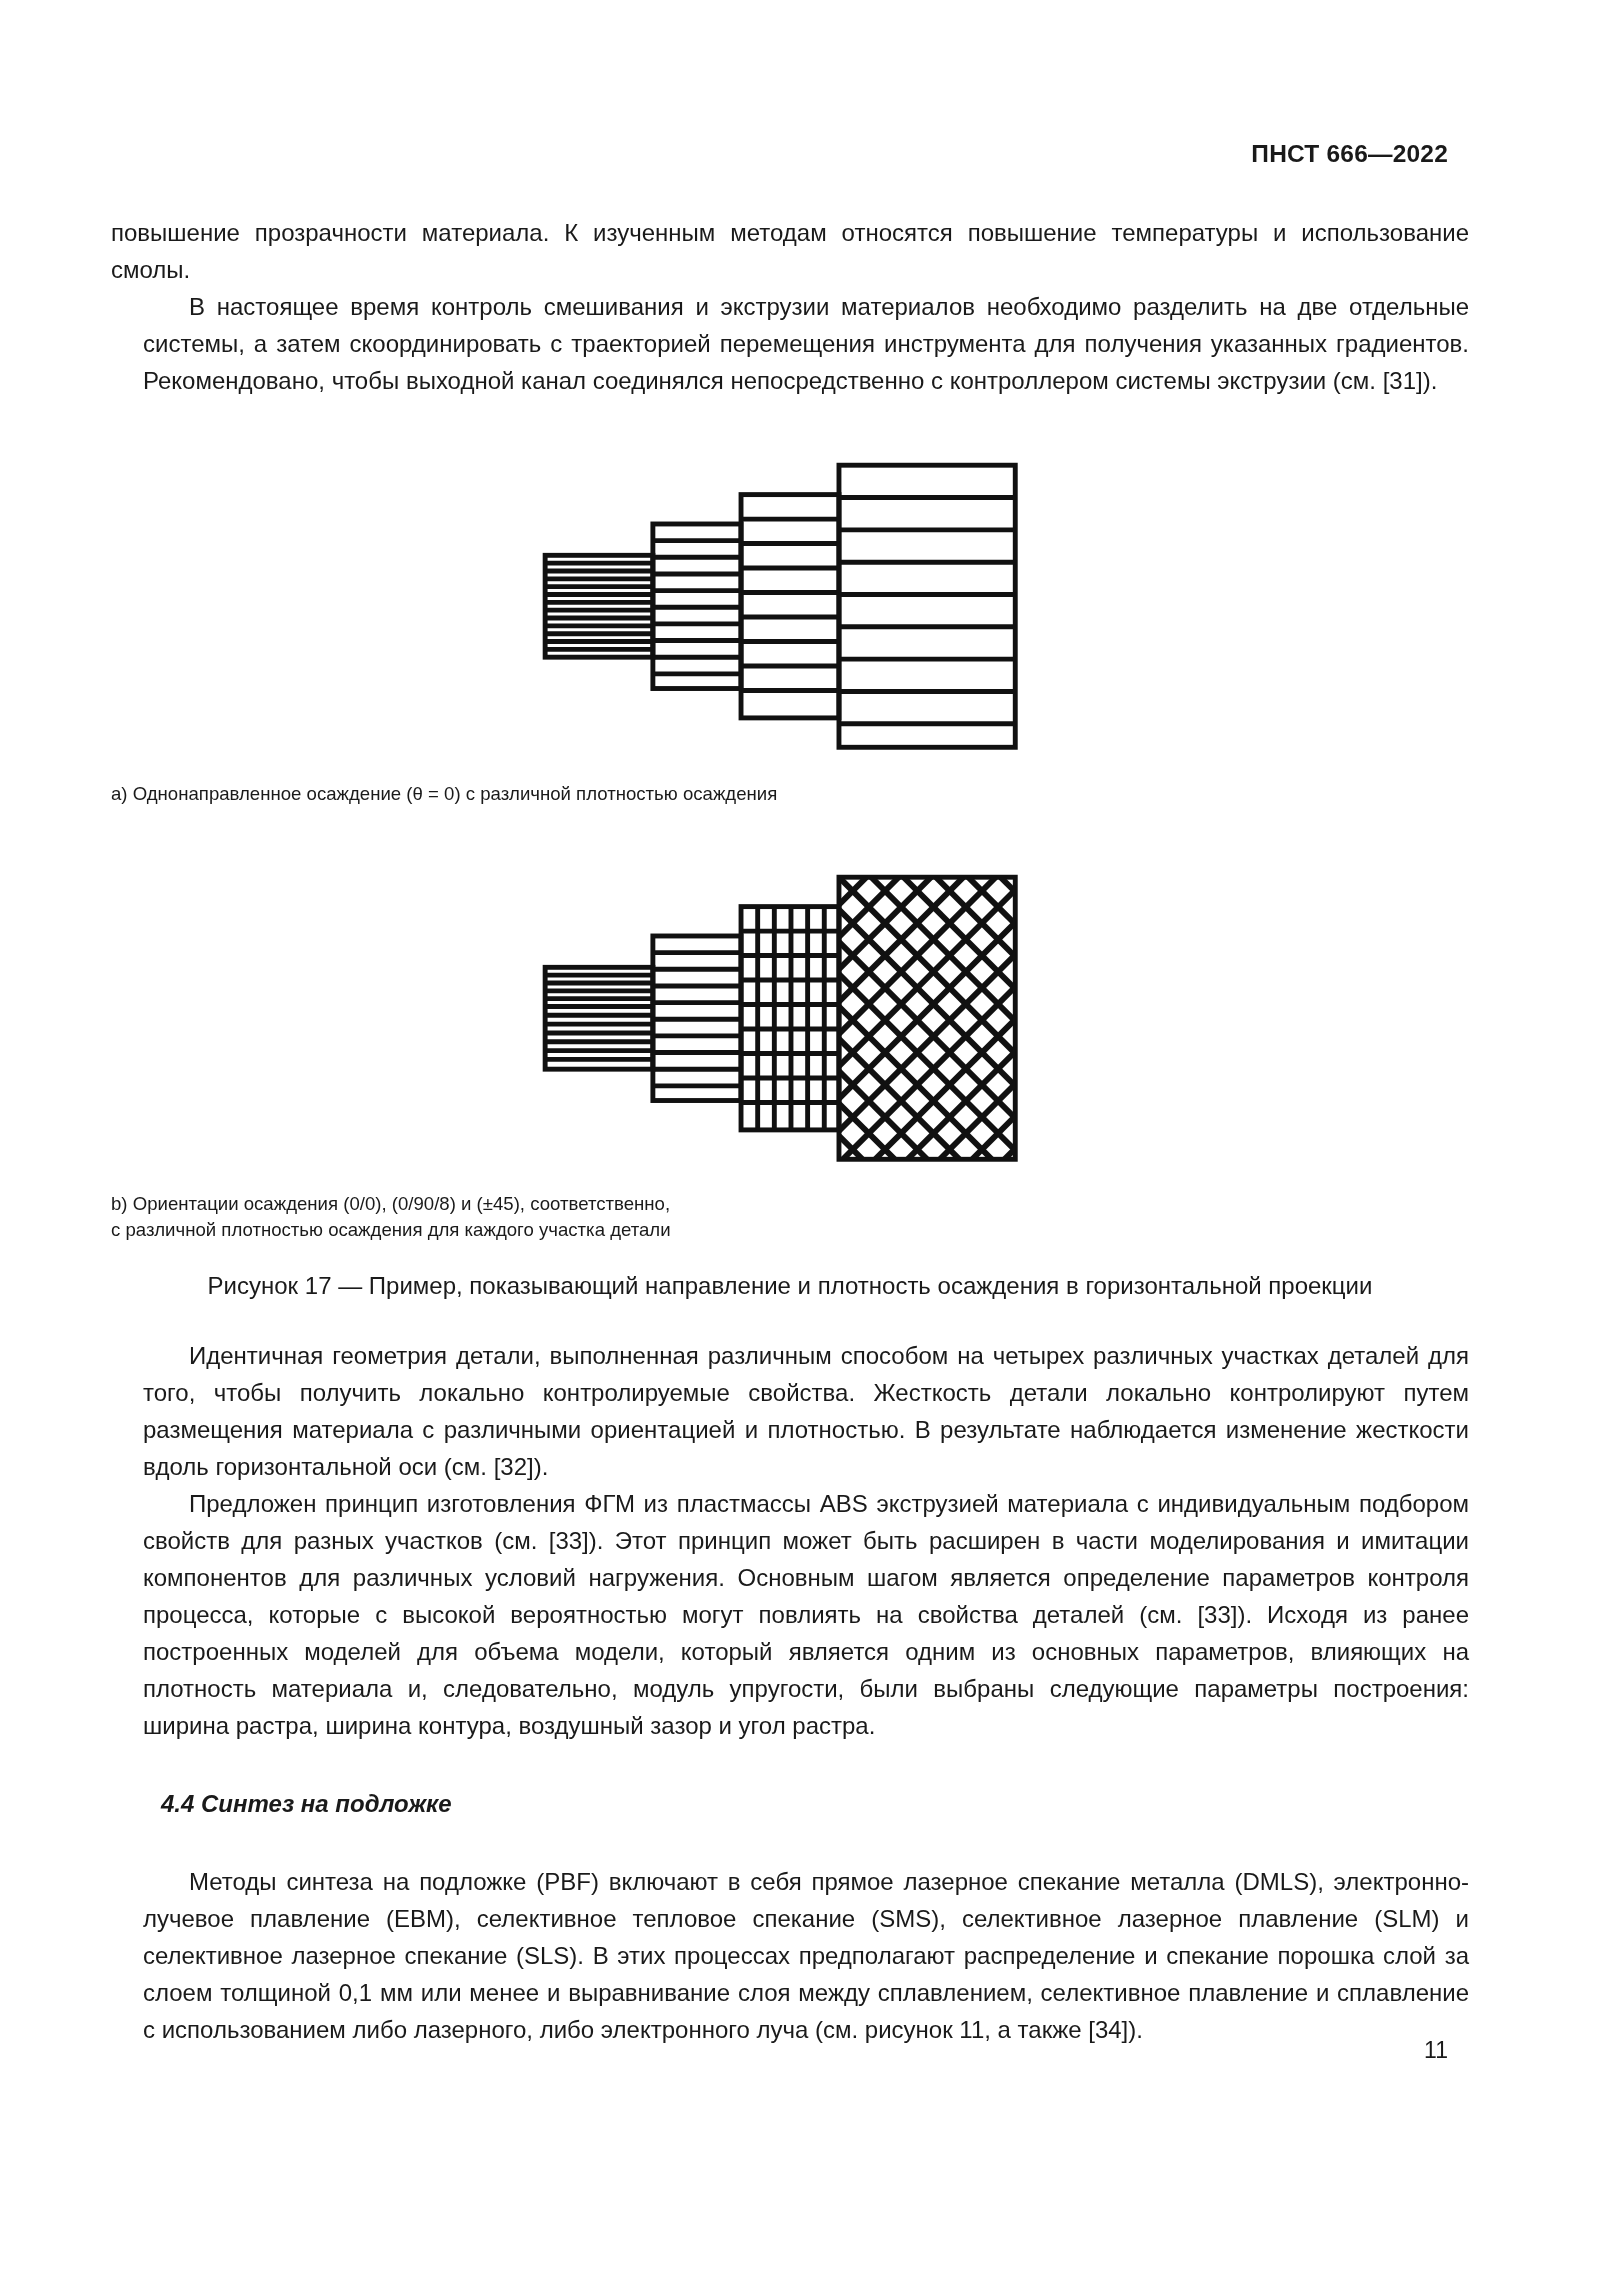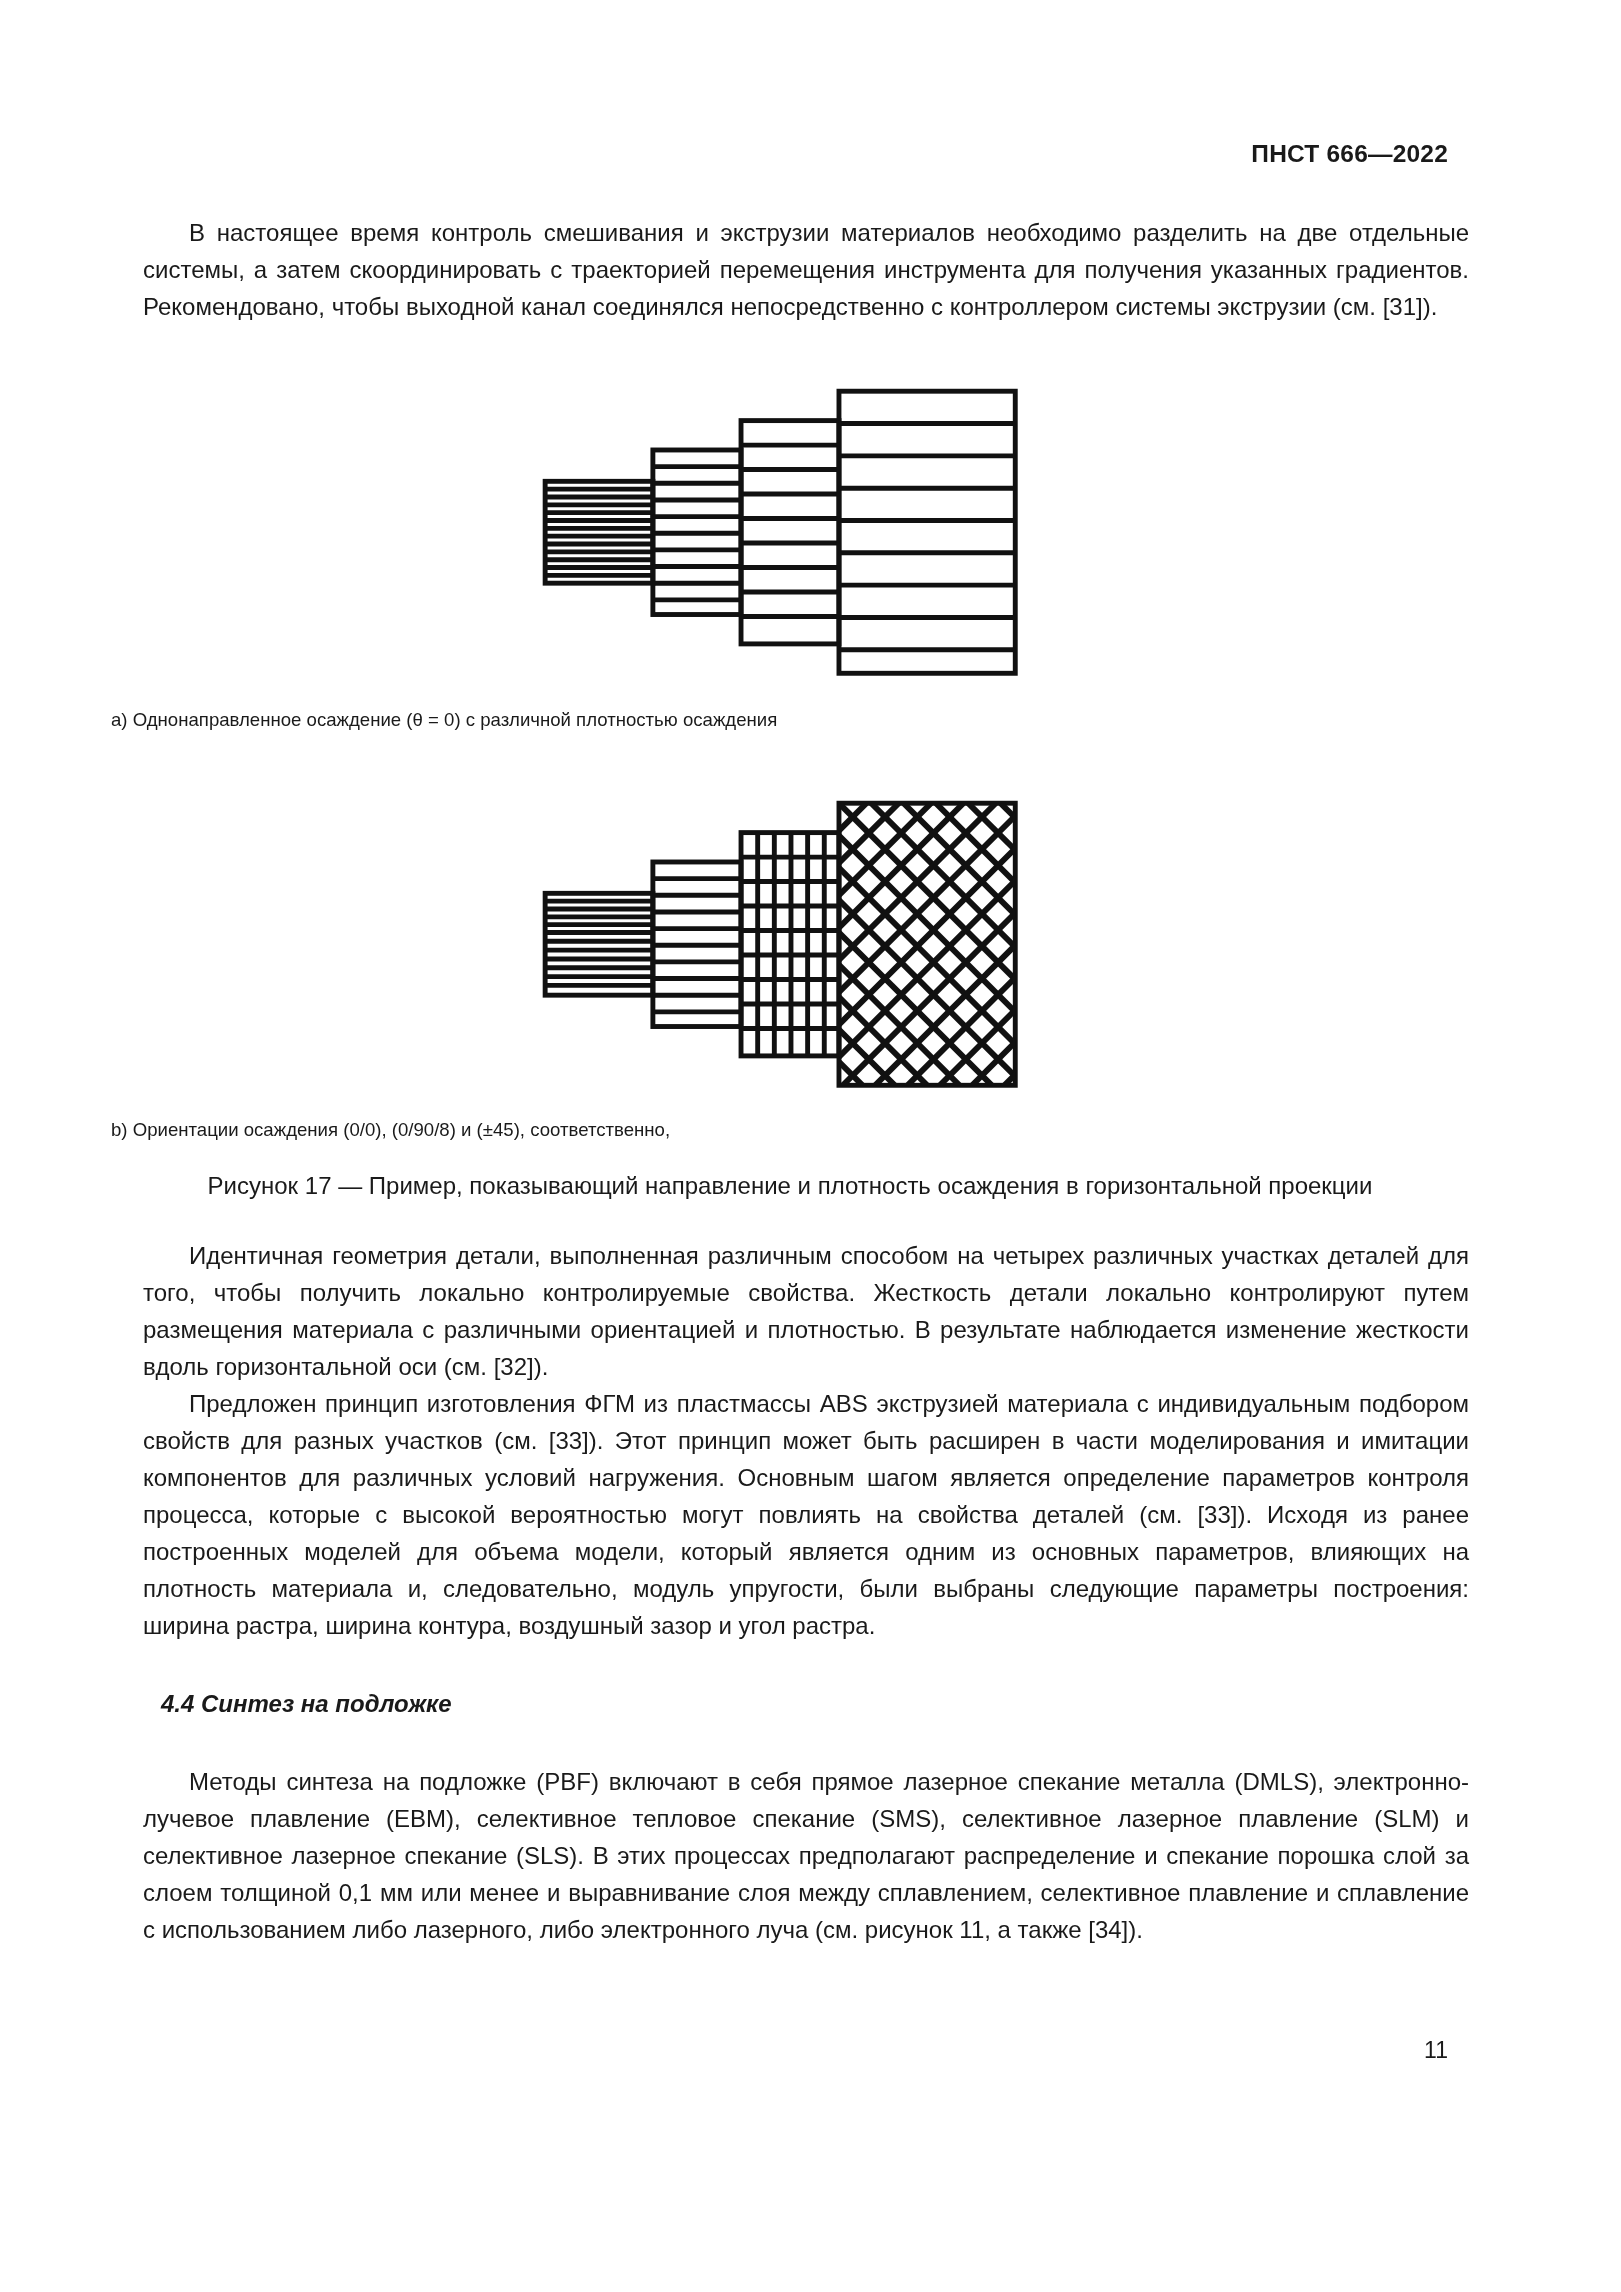--- a/index.html
+++ b/index.html
@@ -74,20 +74,21 @@
 </style>
 </head>
 <body>
 
 <div class="page">
 
   <div class="header">ПНСТ 666—2022</div>
 
   <div class="content">
 
+    <p class="body">повышение прозрачности материала. К изученным методам относятся повышение температуры и ис­пользование смолы.</p>
     <p class="body indent">В настоящее время контроль смешивания и экструзии материалов необходимо разделить на две отдельные системы, а затем скоординировать с траекторией перемещения инструмента для получения указанных градиентов. Рекомендовано, чтобы выходной канал соединялся непосредственно с контрол­лером системы экструзии (см. [31]).</p>
 
     <div class="figure-wrap">
 
       <div style="height:29px"></div>
 
       <svg width="1358" height="333" viewBox="0 0 1386 340">
         <g transform="translate(418,10)" fill="none" stroke="#111111">
 
           <g stroke-width="5">
@@ -246,20 +247,21 @@
               <line x1="325" y1="56" x2="683" y2="-302"></line>
             </g>
           </g>
 
         </g>
       </svg>
 
       <div style="height:17.6px"></div>
 
       <p class="fig-caption">b) Ориентации осаждения (0/0), (0/90/8) и (±45), соответственно,</p>
+      <p class="fig-caption">с различной плотностью осаждения для каждого участка детали</p>
 
       <div style="height:25.5px"></div>
 
       <p class="fig-main-caption">Рисунок 17 — Пример, показывающий направление и плотность осаждения в горизонтальной проекции</p>
 
       <div style="height:35px"></div>
     </div>
 
     <p class="body indent">Идентичная геометрия детали, выполненная различным способом на четырех различных участ­ках деталей для того, чтобы получить локально контролируемые свойства. Жесткость детали локально контролируют путем размещения материала с различными ориентацией и плотностью. В результате наблюдается изменение жесткости вдоль горизонтальной оси (см. [32]).</p>
     <p class="body indent">Предложен принцип изготовления ФГМ из пластмассы ABS экструзией материала с индивиду­альным подбором свойств для разных участков (см. [33]). Этот принцип может быть расширен в части моделирования и имитации компонентов для различных условий нагружения. Основным шагом явля­ется определение параметров контроля процесса, которые с высокой вероятностью могут повлиять на свойства деталей (см. [33]). Исходя из ранее построенных моделей для объема модели, который является одним из основных параметров, влияющих на плотность материала и, следовательно, модуль упругости, были выбраны следующие параметры построения: ширина растра, ширина контура, воз­душный зазор и угол растра.</p>

